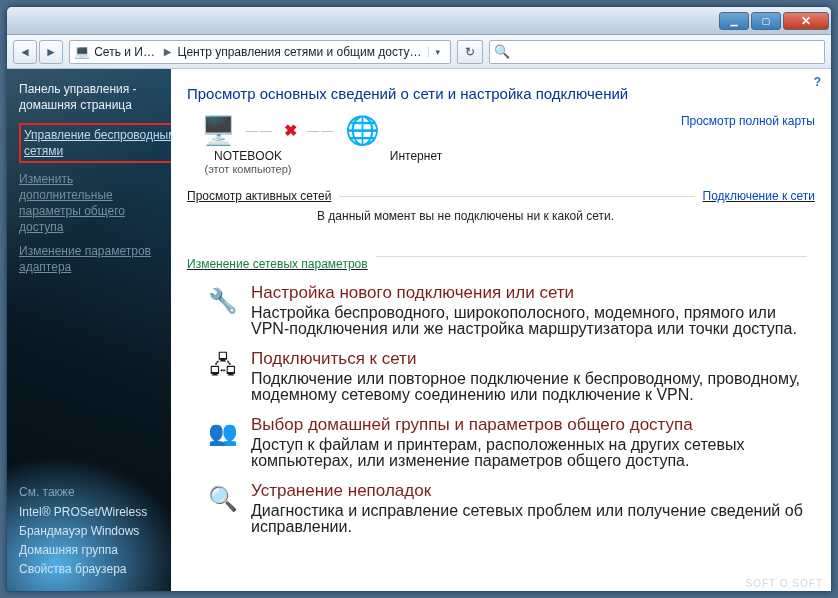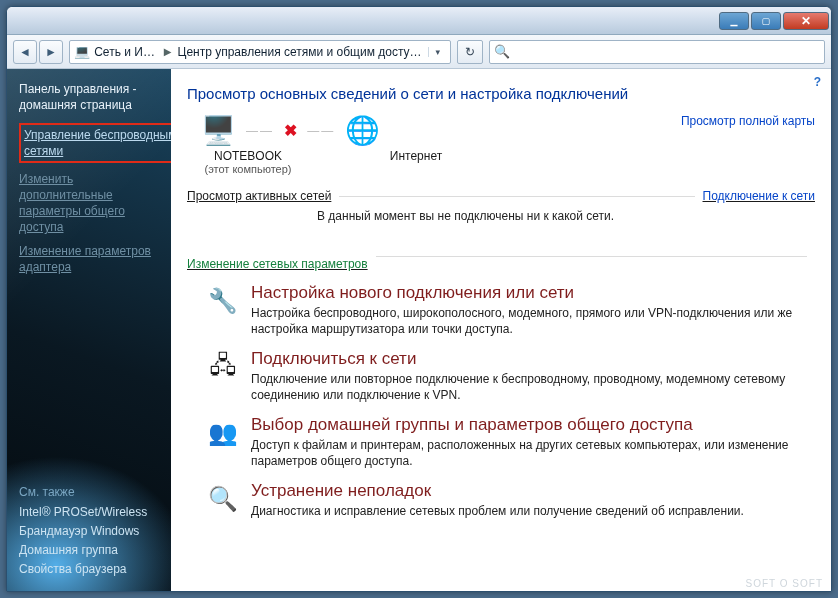--- a/index.html
+++ b/index.html
@@ -61,21 +61,21 @@
 .section-row { display: flex; align-items: center; margin-top: 14px; text-decoration: underline; }
 .section-title { color: #1a1a1a; font-size: 12px; white-space: nowrap; }
 .section-line { flex: 1; height: 1px; background: #dcdcdc; margin: 0 8px; }
 .section-note { color: #222; font-size: 12px; margin: 6px 0 2px 130px; }
 
 .settings-head { margin-top: 16px; font-size: 12px; color: #15803d; }
 .setting { display: flex; gap: 12px; margin-top: 12px; }
 .setting .icon { width: 32px; height: 32px; display: flex; align-items: center; justify-content: center; font-size: 24px; flex-shrink: 0; margin-left: 20px; margin-top: 2px; }
 .setting .txt { flex: 1; }
 .setting .link { color: #7f1d1d; font-size: 17px; display: block; margin-bottom: 2px; }
-.setting .desc { color: #222; font-size: 12px; line-height: 16px; }
+.setting .desc { color: #222; font-size: 16px; line-height: 16px; }
 
 .watermark { position: absolute; bottom: 2px; right: 8px; color: #cfd6dc; font-size: 10px; letter-spacing: 1px; }
 </style>
 </head>
 <body>
 
 <div class="window">
 
   <div class="titlebar">
     <div class="win-btn min-btn">

